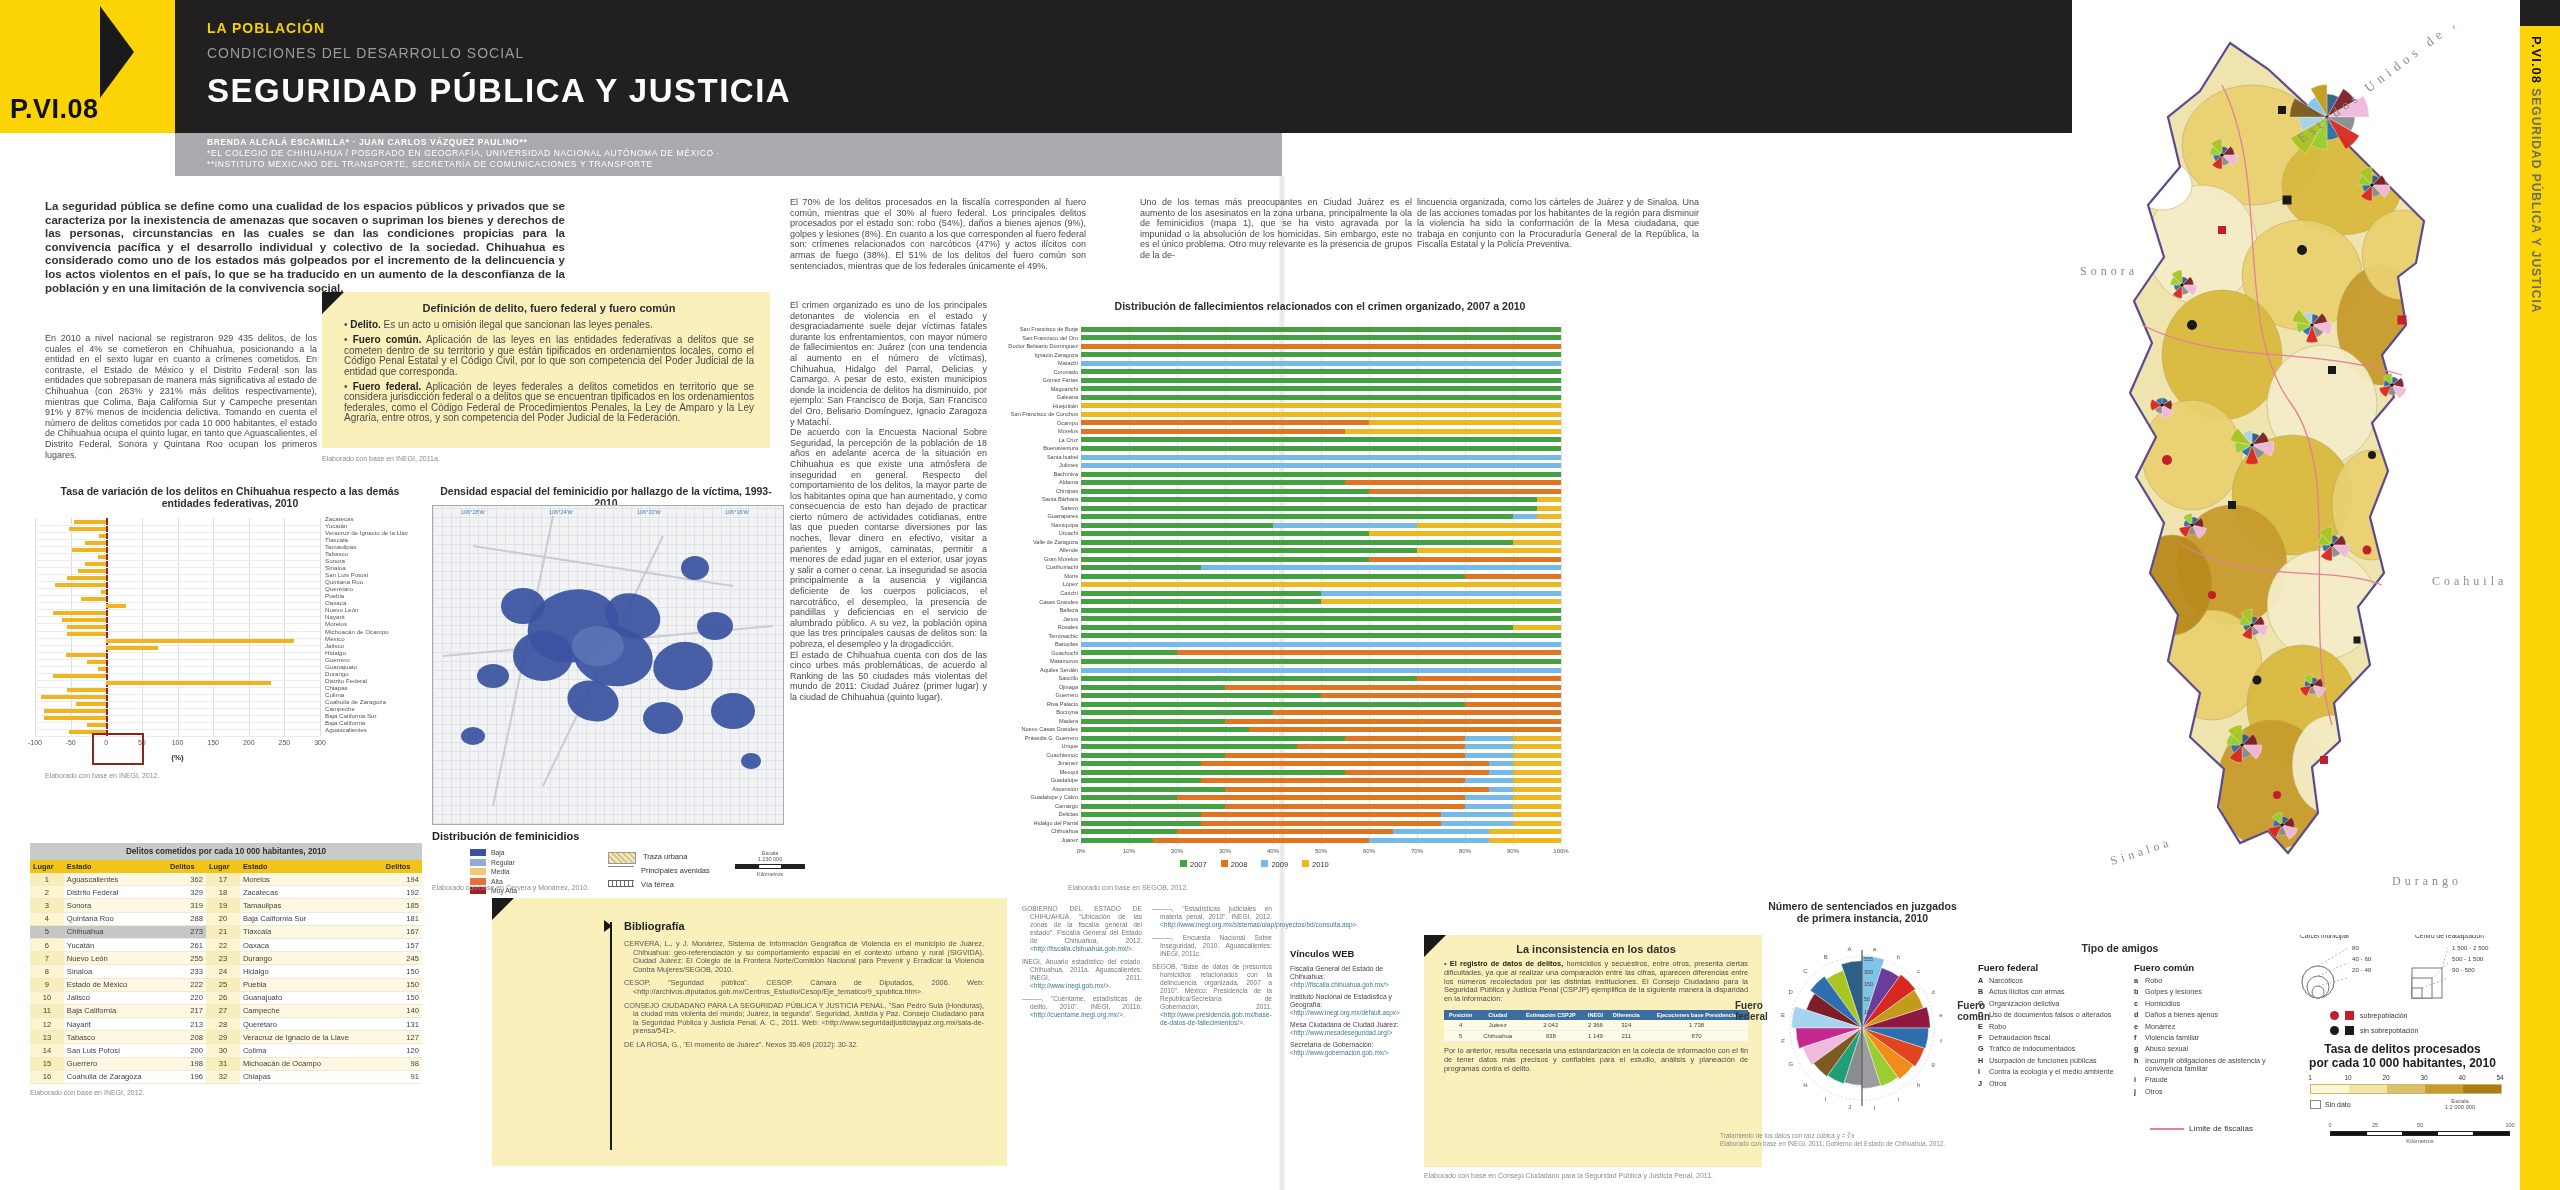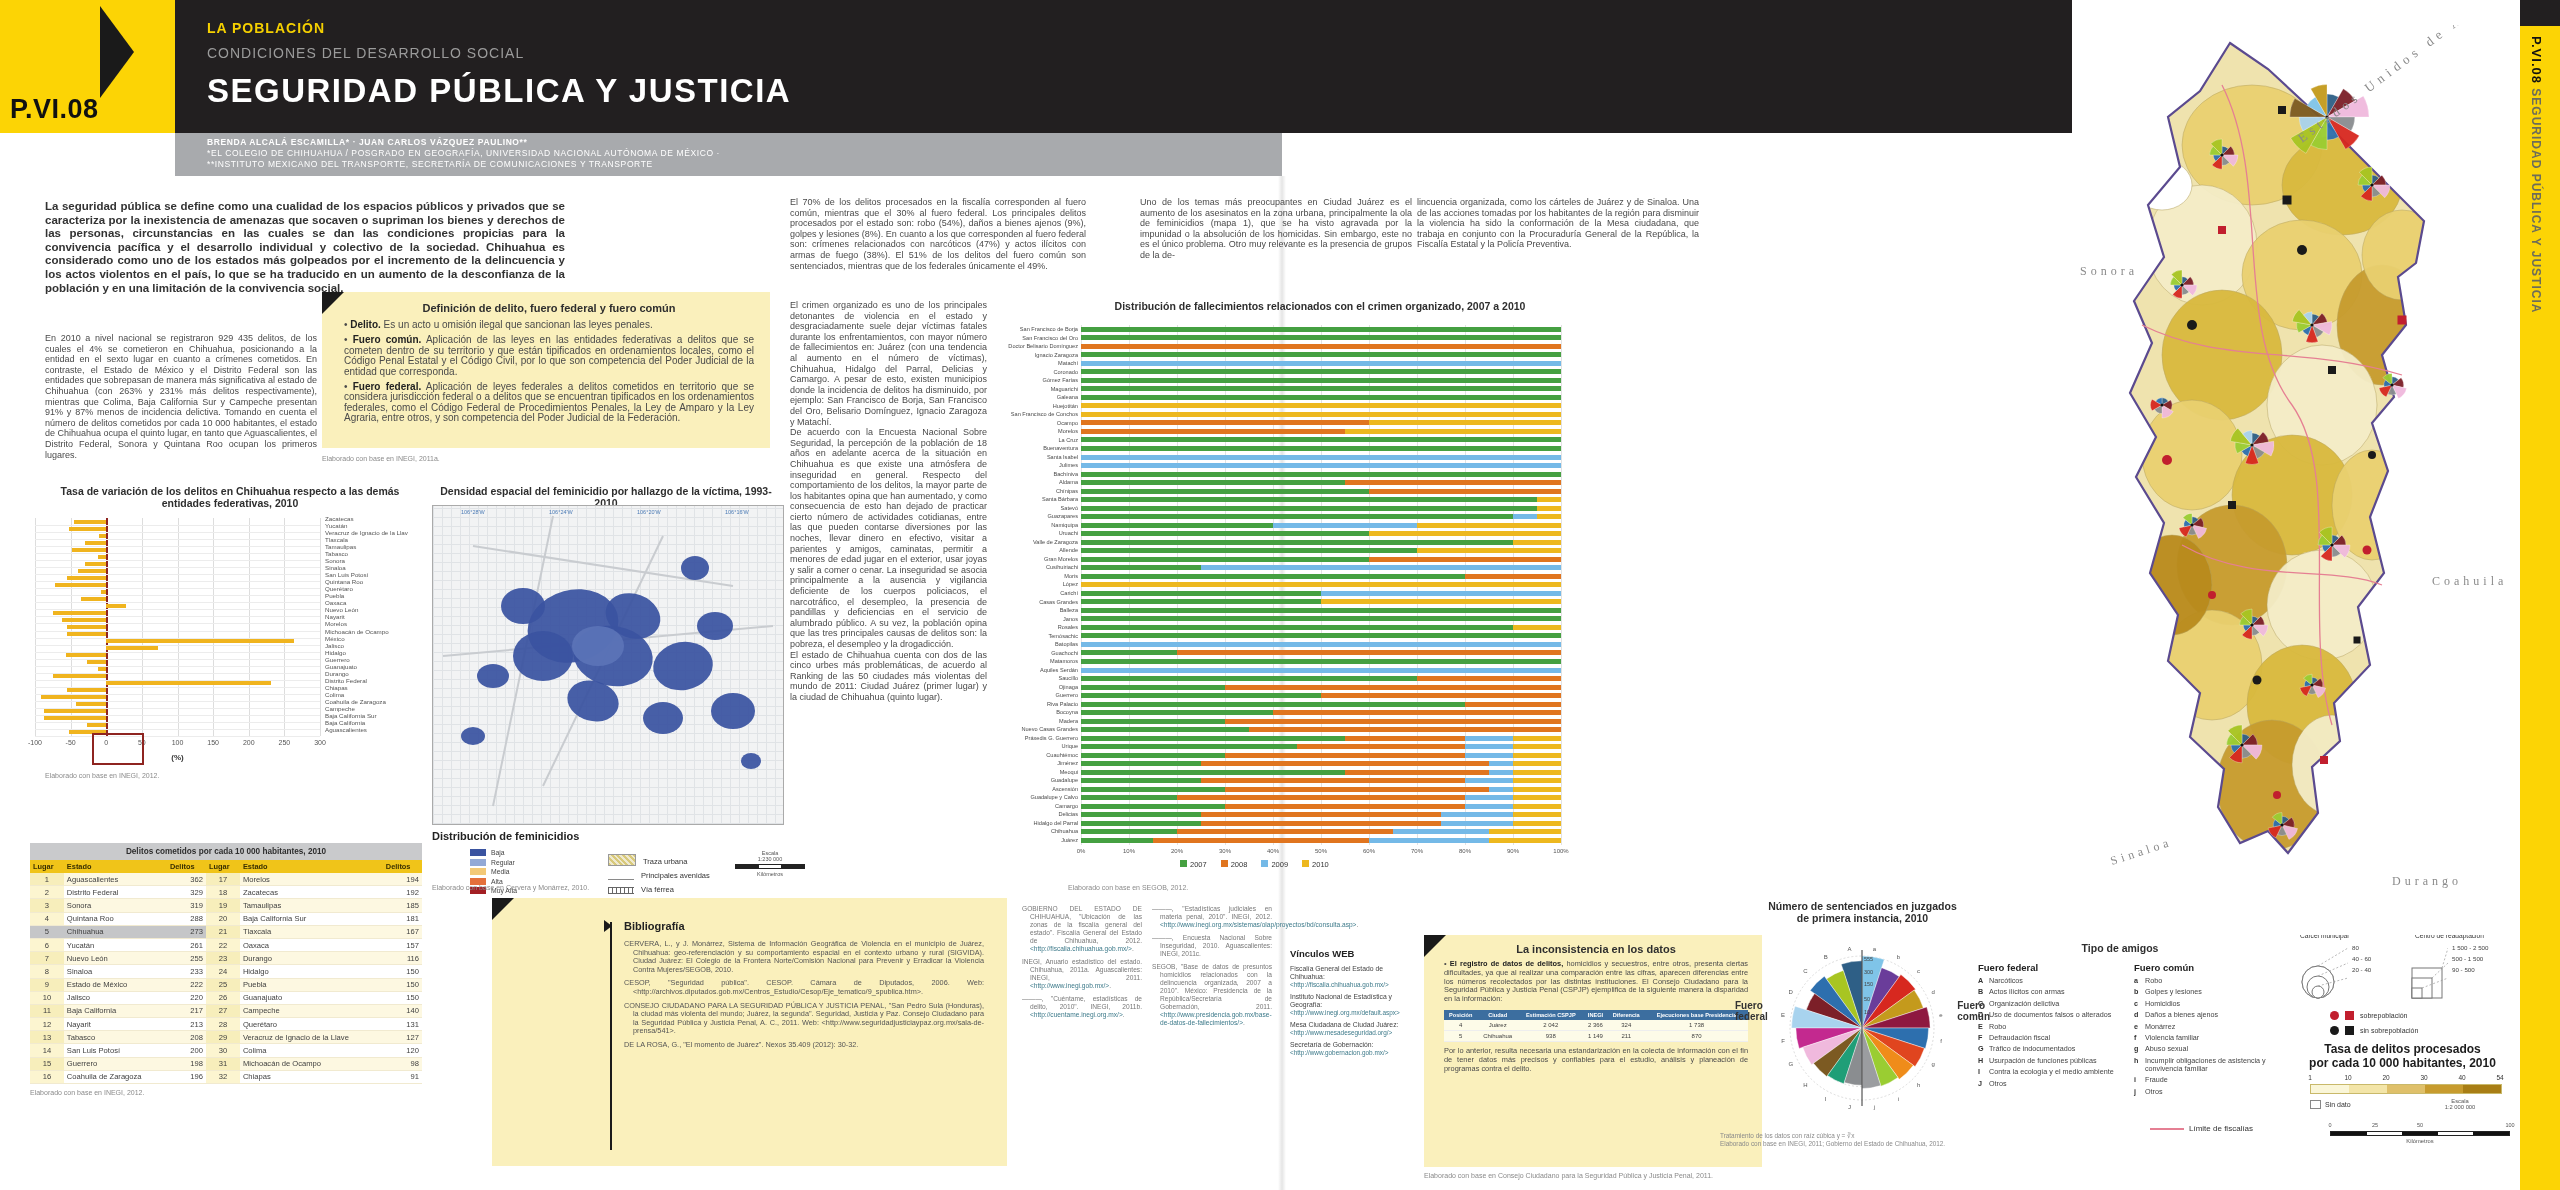--- a/index.html
+++ b/index.html
@@ -67,21 +67,21 @@
   
   #fem-title{left:430px;top:485px;width:352px;text-align:center;font-weight:bold;font-size:10.5px;color:#2e2e2e;}
   #fem-map{left:432px;top:505px;width:350px;height:318px;border:1px solid #aaa;background-color:#f2f3f4;
      background-image:repeating-linear-gradient(0deg,#e0e3e6 0 1px,transparent 1px 9px),repeating-linear-gradient(90deg,#e0e3e6 0 1px,transparent 1px 9px);}
   .fem-coord{position:absolute;top:3px;font-size:5.5px;color:#4a7ab5;}
   #fem-leg-title{left:432px;top:830px;font-weight:bold;font-size:11px;color:#222;}
   #fem-leg{left:470px;top:848px;font-size:6.8px;color:#444;}
   #fem-leg .r{display:flex;align-items:center;height:9.5px;}
   #fem-leg .sw{width:16px;height:7px;margin-right:5px;}
   #fem-leg2{left:608px;top:852px;font-size:7.5px;color:#333;}
-  #fem-leg2 .r{display:flex;align-items:flex-end;height:14px;}
+  #fem-leg2 .r{display:flex;align-items:flex-start;height:14px;}
   #fem-leg2 .ic{width:26px;margin-right:7px;}
   #fem-scale{left:735px;top:850px;font-size:5.5px;color:#555;text-align:center;width:70px;}
   .sbar{display:flex;height:3px;border:1px solid #222;margin:2px 0;}
   .sbar i{flex:1;}
   #fem-src{left:432px;top:884px;}
   
   #dc-title{left:1060px;top:300px;width:520px;text-align:center;font-weight:bold;font-size:10.5px;color:#2e2e2e;}
   #dc-labels{left:960px;top:325px;width:118px;}
   #dc-labels div{font-size:5.6px;line-height:8.52px;text-align:right;color:#4a4a4a;white-space:nowrap;}
   #dc-plot{left:1081px;top:325px;width:480px;height:520px;}
@@ -385,21 +385,21 @@
           <td class="rk">22</td>
           <td>Oaxaca</td>
           <td class="num">157</td>
         </tr>
         <tr>
           <td class="rk">7</td>
           <td>Nuevo León</td>
           <td class="num">255</td>
           <td class="rk">23</td>
           <td>Durango</td>
-          <td class="num">116</td>
+          <td class="num">245</td>
         </tr>
         <tr>
           <td class="rk">8</td>
           <td>Sinaloa</td>
           <td class="num">233</td>
           <td class="rk">24</td>
           <td>Hidalgo</td>
           <td class="num">150</td>
         </tr>
         <tr>

